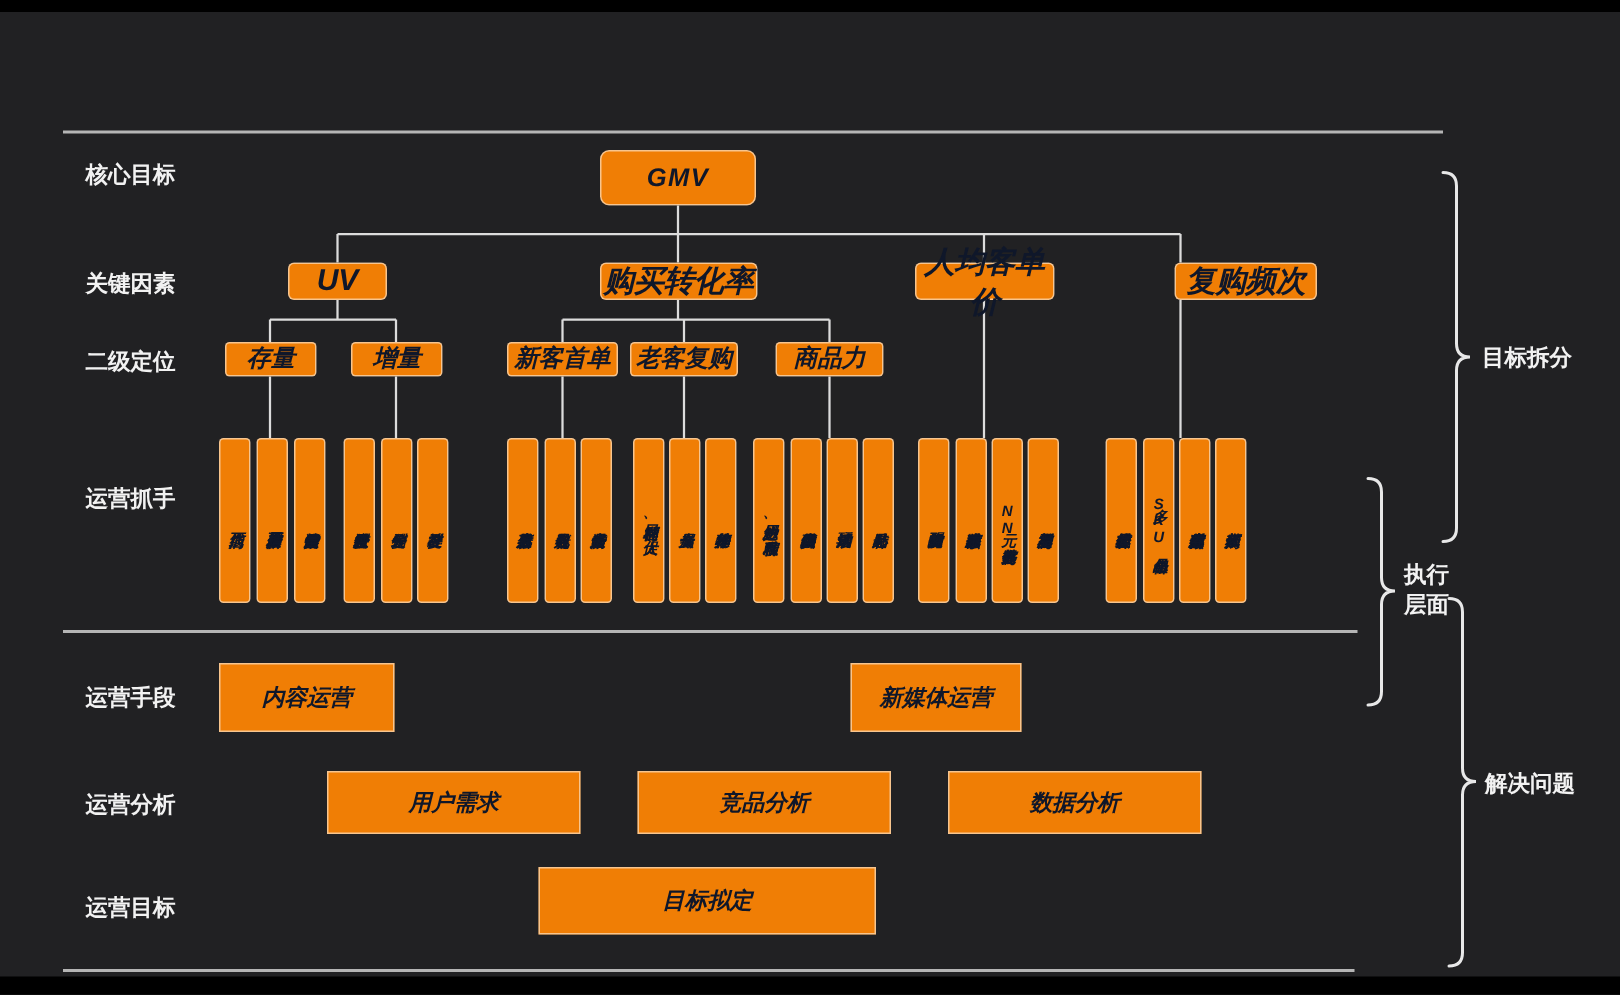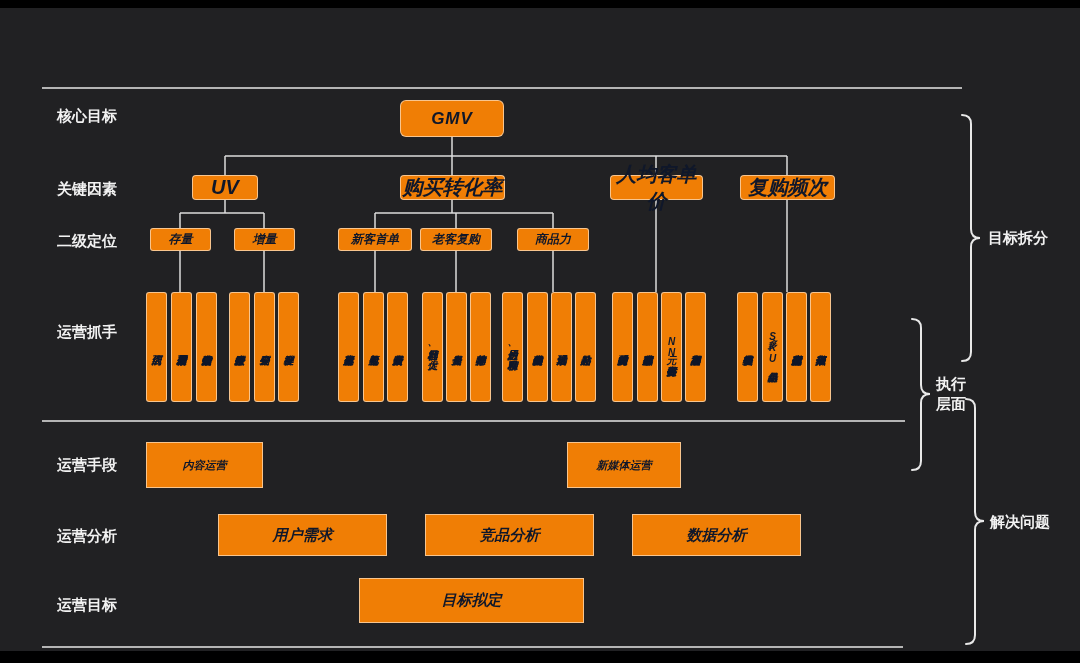--- a/index.html
+++ b/index.html
@@ -10,24 +10,24 @@
   .strip.bottom{bottom:0;height:12px;}
   .title{position:absolute;left:18px;top:16px;font-size:29px;font-weight:bold;
          color:var(--title,#F59D0D);letter-spacing:1px;}
   svg.connectors{position:absolute;left:0;top:0;pointer-events:none;}
   .rowlabel{position:absolute;left:57px;color:#F2F2F2;font-size:15px;font-weight:bold;white-space:nowrap;}
   .box{position:absolute;box-sizing:border-box;background:var(--accent,#F07E05);
        border:1px solid rgba(255,255,255,.55);color:#0f172a;font-weight:bold;
        display:flex;align-items:center;justify-content:center;text-align:center;font-style:italic;}
   .gmv{left:400px;top:100px;width:104px;height:37px;font-size:17px;border-radius:6px;letter-spacing:1px;}
   .lv2{top:175px;height:25px;font-size:20px;border-radius:4px;}
-  .lv3{top:228px;height:23px;font-size:12px;border-radius:3px;}
+  .lv3{top:228px;height:23px;font-size:16px;border-radius:3px;}
   .vbox{top:292px;height:110px;width:21px;font-size:10px;border-radius:3px;
         writing-mode:vertical-rl;text-orientation:upright;line-height:19px;letter-spacing:0;padding:2px 0;}
-  .mrow{top:442px;height:46px;font-size:11px;}
+  .mrow{top:442px;height:46px;font-size:15px;}
   .arow{top:514px;height:42px;font-size:15px;}
   .grow{top:578px;height:45px;font-size:15px;}
   .bracket-label{position:absolute;color:#F2F2F2;font-size:15px;font-weight:bold;white-space:nowrap;}
   .bracket-label.wrap{white-space:normal;width:32px;line-height:1.3;}
 </style>
 </head>
 <body>
 
 <div class="page">
   <div class="strip top"></div>
@@ -63,21 +63,21 @@
   <div class="rowlabel" style="top:323px">运营抓手</div>
   <div class="rowlabel" style="top:456px">运营手段</div>
   <div class="rowlabel" style="top:527px">运营分析</div>
   <div class="rowlabel" style="top:596px">运营目标</div>
 
   <div class="box gmv">GMV</div>
 
   <div class="box lv2" style="left:192px;width:66px">UV</div>
   <div class="box lv2" style="left:400px;width:105px">购买转化率</div>
   <div class="box lv2" style="left:610px;width:93px">人均客单价</div>
-  <div class="box lv2" style="left:740px;width:95px">复购频次</div>
+  <div class="box lv2" style="left:783px;width:95px">复购频次</div>
 
   <div class="box lv3" style="left:150px;width:61px">存量</div>
   <div class="box lv3" style="left:234px;width:61px">增量</div>
   <div class="box lv3" style="left:338px;width:74px">新客首单</div>
   <div class="box lv3" style="left:420px;width:72px">老客复购</div>
   <div class="box lv3" style="left:517px;width:72px">商品力</div>
 
   <div class="box vbox" style="left:146px">线下门店</div>
   <div class="box vbox" style="left:171px">新下单用户精准短信</div>
   <div class="box vbox" style="left:196px">微信公众号文章阅读量</div>

